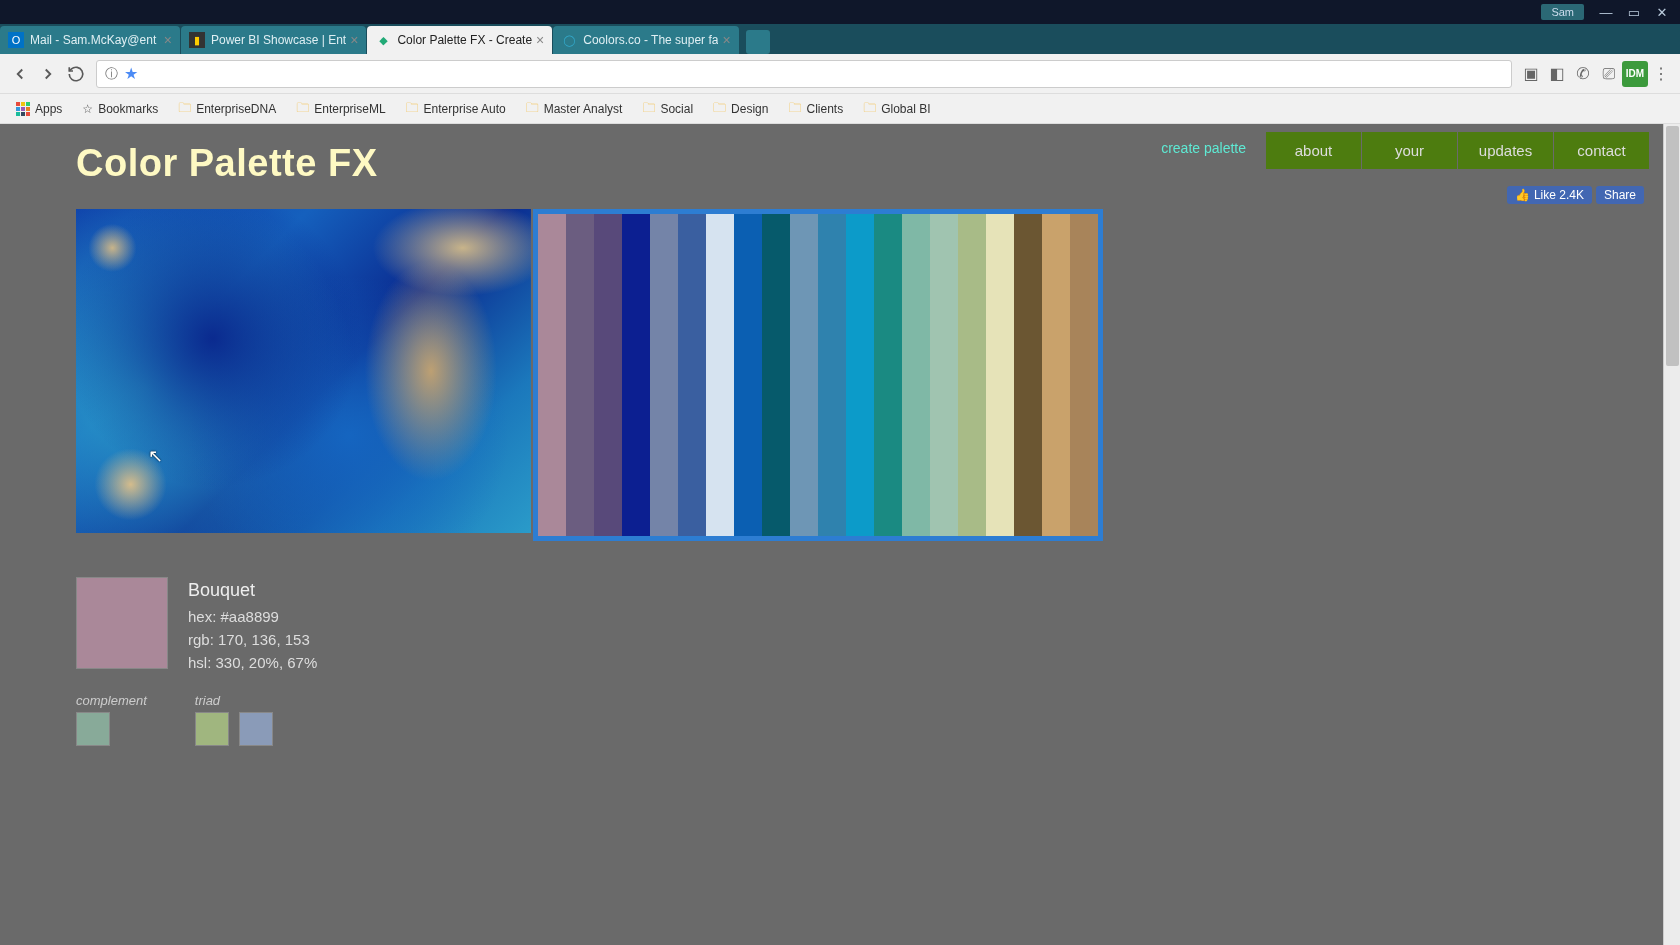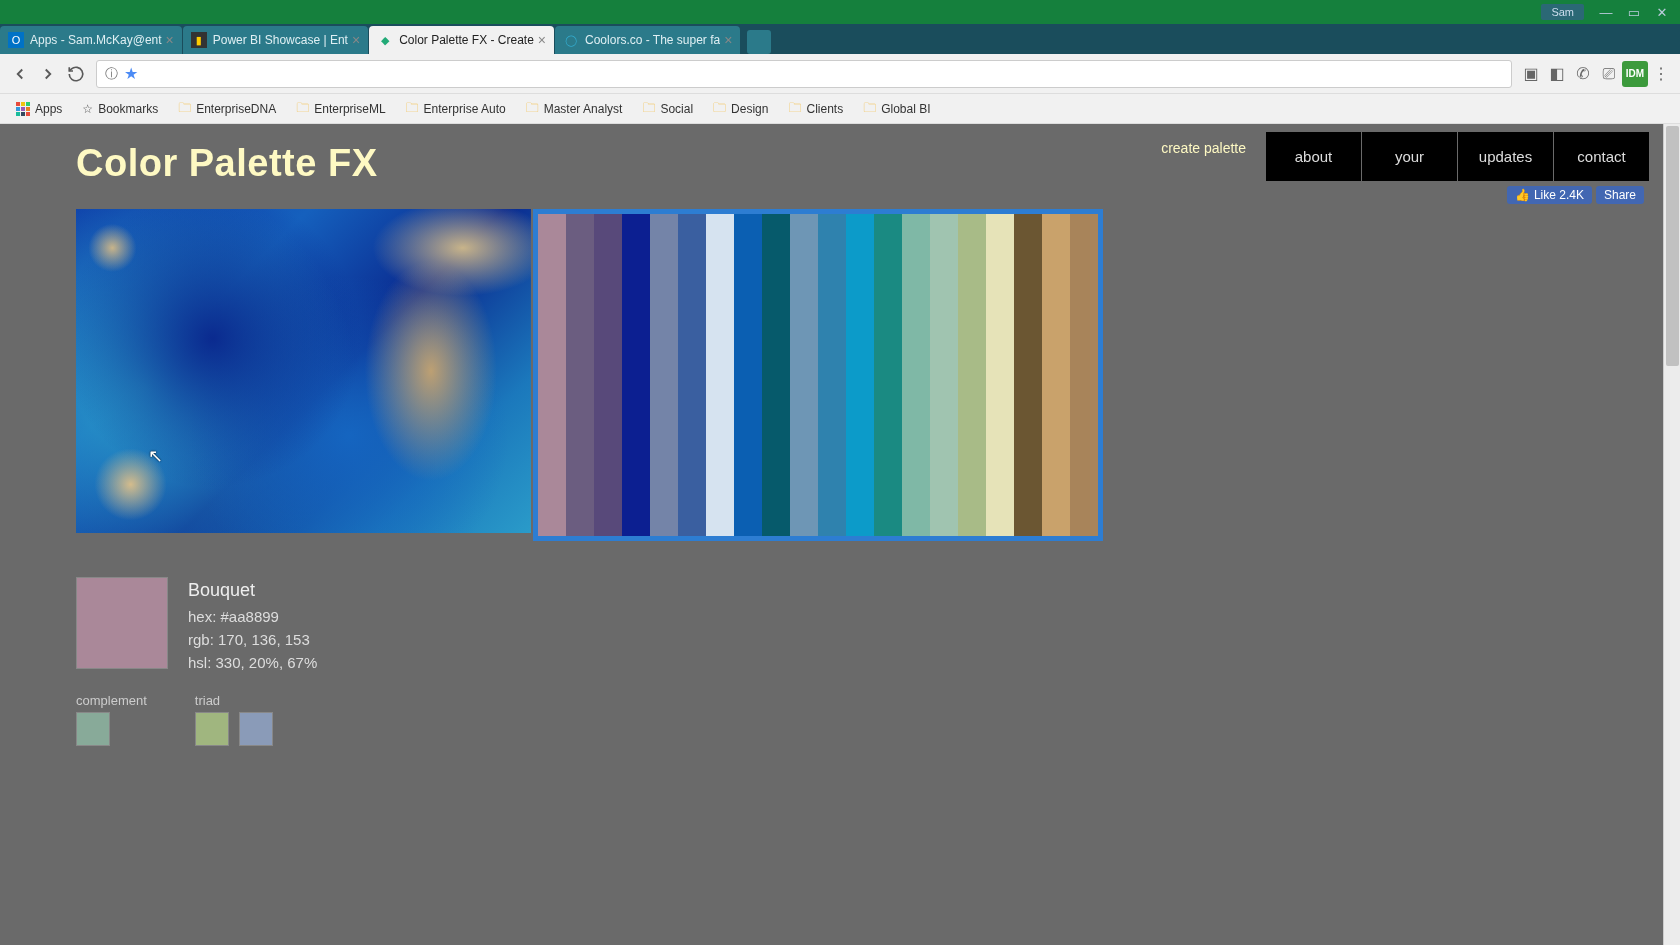--- a/index.html
+++ b/index.html
@@ -1,19 +1,19 @@
 <!DOCTYPE html>
 <html><head>
 <meta charset="utf-8">
 <style>
 * { margin: 0; padding: 0; box-sizing: border-box; }
 body { font-family: Arial, sans-serif; background: #fff; overflow: hidden; width: 1680px; height: 945px; }
 
 
-.titlebar { background: #15803d; height: 24px; display: flex; align-items: center; justify-content: flex-end; padding: 9px 4px; }
+.titlebar { background: #0f172a; height: 24px; display: flex; align-items: center; justify-content: flex-end; padding: 9px 4px; }
 .titlebar .user-btn { background: #2b6875; color: #cde; font-size: 11px; padding: 2px 10px; border-radius: 2px; margin-right: 8px; }
 .titlebar .win-btn { width: 28px; height: 20px; display: flex; align-items: center; justify-content: center; color: #bcd; font-size: 13px; }
 
 .tabstrip { background: #1a4d5c; height: 30px; display: flex; align-items: flex-end; }
 .tab { height: 28px; background: #2b7a8a; color: #dfeff3; font-size: 12px; display: flex; align-items: center; padding: 0 8px; margin-right: 1px; border-radius: 4px 4px 0 0; max-width: 200px; min-width: 180px; position: relative; }
 .tab.active { background: #f1f1f1; color: #222; }
 .tab .favicon { width: 16px; height: 16px; margin-right: 6px; flex-shrink: 0; display: inline-flex; align-items: center; justify-content: center; font-size: 11px; }
 .tab .tab-title { flex: 1; white-space: nowrap; overflow: hidden; text-overflow: ellipsis; }
 .tab .tab-close { color: #888; font-size: 14px; margin-left: 4px; }
 .newtab { width: 24px; height: 24px; background: #2b7a8a; margin-left: 6px; border-radius: 3px; }
@@ -35,22 +35,22 @@
 .apps-icon span:nth-child(1){background:#e74c3c;} .apps-icon span:nth-child(2){background:#f1c40f;} .apps-icon span:nth-child(3){background:#2ecc71;}
 .apps-icon span:nth-child(4){background:#3498db;} .apps-icon span:nth-child(5){background:#9b59b6;} .apps-icon span:nth-child(6){background:#e67e22;}
 .apps-icon span:nth-child(7){background:#1abc9c;} .apps-icon span:nth-child(8){background:#34495e;} .apps-icon span:nth-child(9){background:#e74c3c;}
 
 
 .page { background: #6a6a6a; height: calc(945px - 24px - 30px - 40px - 30px); padding: 0; position: relative; color: #e6e6e6; overflow:auto; }
 .scrollbar-y { position:absolute; right:0; top:0; width:17px; height:100%; background:#ececec; border-left:1px solid #ccc;}
 .scrollbar-y .thumb { width:13px; margin:2px auto; height:240px; background:#c1c1c1; border-radius:2px;}
 
 .topnav { position: absolute; top: 8px; right: 30px; display: flex; }
-.topnav .ghost { color: #fef9c3; font-size: 14px; padding: 8px 20px; }
-.topnav .nav-item { background: #000000; color: #ddd; font-size: 15px; padding: 16px 0; width: 96px; text-align: center; border-right: 1px solid #6a6a6a; }
+.topnav .ghost { color: #5eead4; font-size: 14px; padding: 8px 20px; }
+.topnav .nav-item { background: #4d7c0f; color: #ddd; font-size: 15px; padding: 10px 0; width: 96px; text-align: center; border-right: 1px solid #6a6a6a; }
 .fb-like { position:absolute; top: 62px; right: 36px; display:flex; font-size:12px; }
 .fb-like .like-btn { background:#4267b2; color:#fff; padding:2px 8px; border-radius:3px; display:flex; align-items:center; gap:4px;}
 .fb-like .share-btn { background:#4267b2; color:#fff; padding:2px 8px; border-radius:3px; margin-left:4px;}
 
 .content { padding: 18px 0 0 76px; }
 h1 { font-size: 38px; font-weight: bold; color: #fef9c3; letter-spacing: 0.5px; }
 .tagline { font-size: 15px; color: #ddd; margin-top: 6px; line-height: 1.3; }
 .tagline .link { color: #8fb8d8; }
 
 .palette-row { display: flex; margin-top: 24px; }
@@ -69,21 +69,21 @@
 
 .swatch-strip { border: 5px solid #2d7dd2; display: flex; height: 332px; margin-left: 2px; }
 .swatch { flex: 1; }
 
 .details { display: flex; margin-top: 36px; gap: 88px; }
 .selected-block { display:flex; gap: 20px; }
 .sel-swatch { width: 92px; height: 92px; border: 1px solid #888; }
 .sel-info { font-size: 15px; color: #ddd; line-height: 1.55; }
 .sel-info .name { font-size: 18px; color: #eee; }
 .harmony-row { display:flex; gap: 48px; margin-top: 18px;}
-.harm-group .lbl { font-size: 13px; color: #ccc; margin-bottom: 4px; display:block;}
+.harm-group .lbl { font-size: 13px; color: #ccc; margin-bottom: 4px; display:block;font-style:italic;}
 .harm-swatches { display:flex; gap: 10px;}
 .harm-sw { width: 34px; height: 34px; border: 1px solid #888; }
 
 .supplies { margin-left: auto; width: 610px; }
 .supplies .heading { font-size: 15px; color: #ddd; border-bottom: 1px solid #999; padding-bottom: 4px; text-decoration: underline; }
 .supply-row { display: flex; gap: 18px; margin-top: 12px; }
 .supply { text-align: center; font-size: 14px; color: #ddd; }
 .supply .thumb { width: 50px; height: 50px; background: #ddd; margin: 0 auto 6px; position:relative; overflow:hidden; border:1px solid #999;}
 .pencil-draw { position:absolute; width:70px; height:10px; background:linear-gradient(90deg,#d4a86a 0%,#d4a86a 70%,#333 70%,#333 100%); transform:rotate(-45deg); top:20px; left:-8px; border-radius:2px;}
 .marker-draw { position:absolute; width:16px; height:46px; background:linear-gradient(180deg,#222 0%,#222 70%,#555 100%); left:17px; top:2px; border-radius:3px 3px 8px 8px;}
@@ -97,21 +97,21 @@
 <div class="titlebar">
   <div class="user-btn">Sam</div>
   <div class="win-btn">—</div>
   <div class="win-btn">▭</div>
   <div class="win-btn">✕</div>
 </div>
 
 <div class="tabstrip">
   <div class="tab">
     <span class="favicon" style="background:#0072c6;color:#fff;">O</span>
-    <span class="tab-title">Apps - Sam.McKay@ent</span>
+    <span class="tab-title">Mail - Sam.McKay@ent</span>
     <span class="tab-close">×</span>
   </div>
   <div class="tab">
     <span class="favicon" style="background:#333;color:#fc0;">▮</span>
     <span class="tab-title">Power BI Showcase | Ent</span>
     <span class="tab-close">×</span>
   </div>
   <div class="tab active">
     <span class="favicon" style="color:#2a7;">◆</span>
     <span class="tab-title">Color Palette FX - Create</span>

